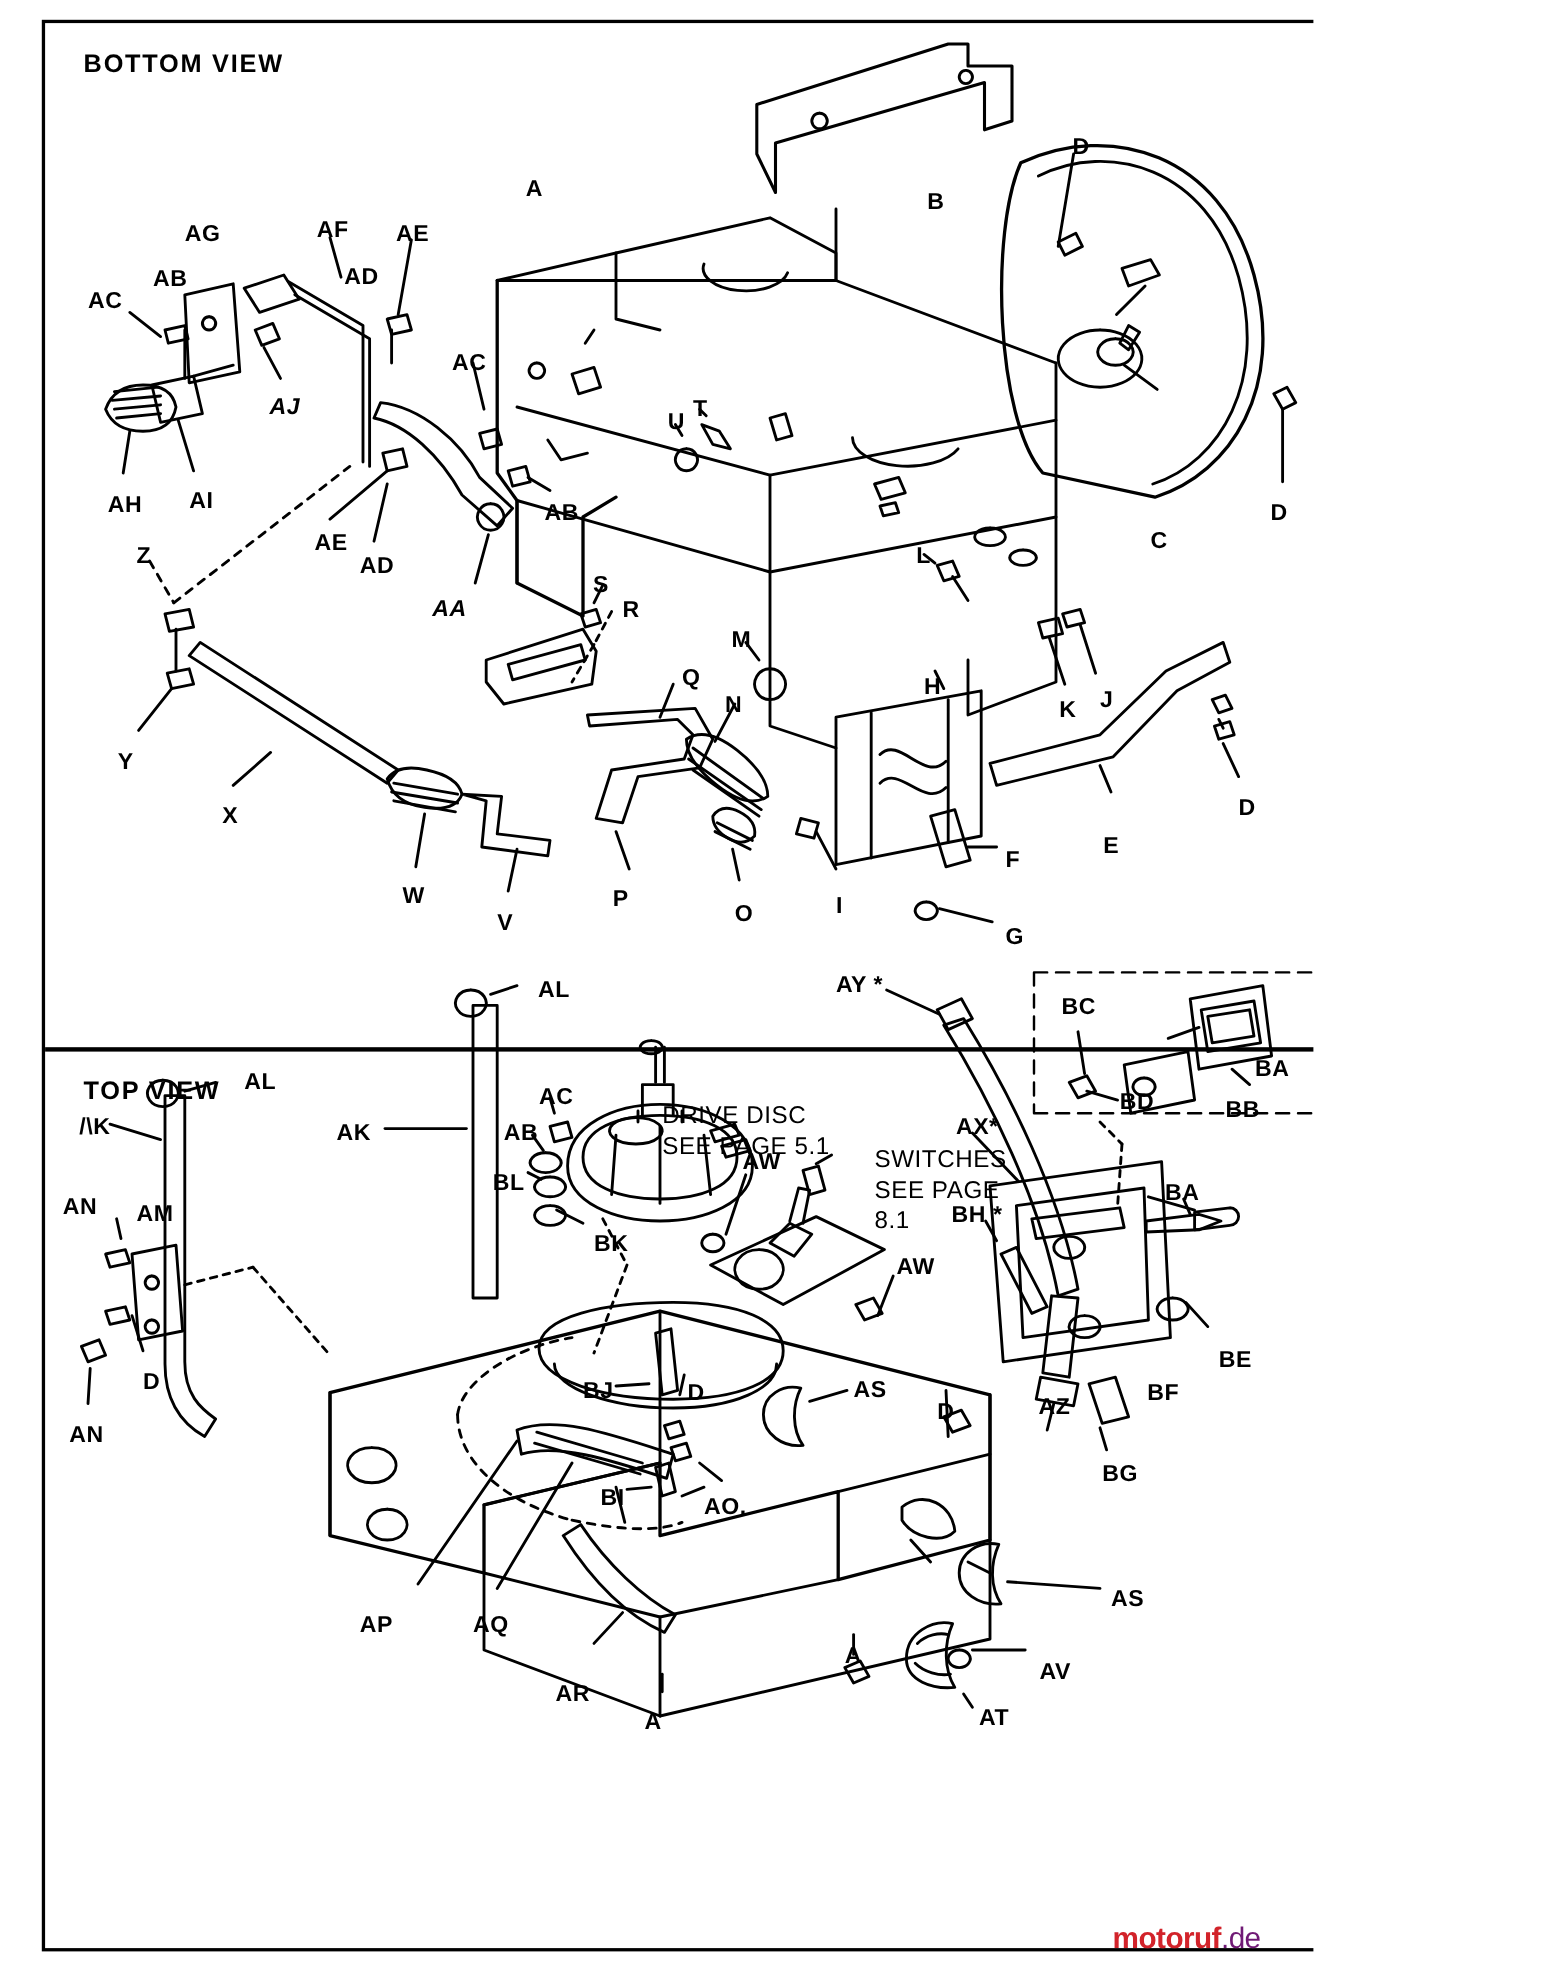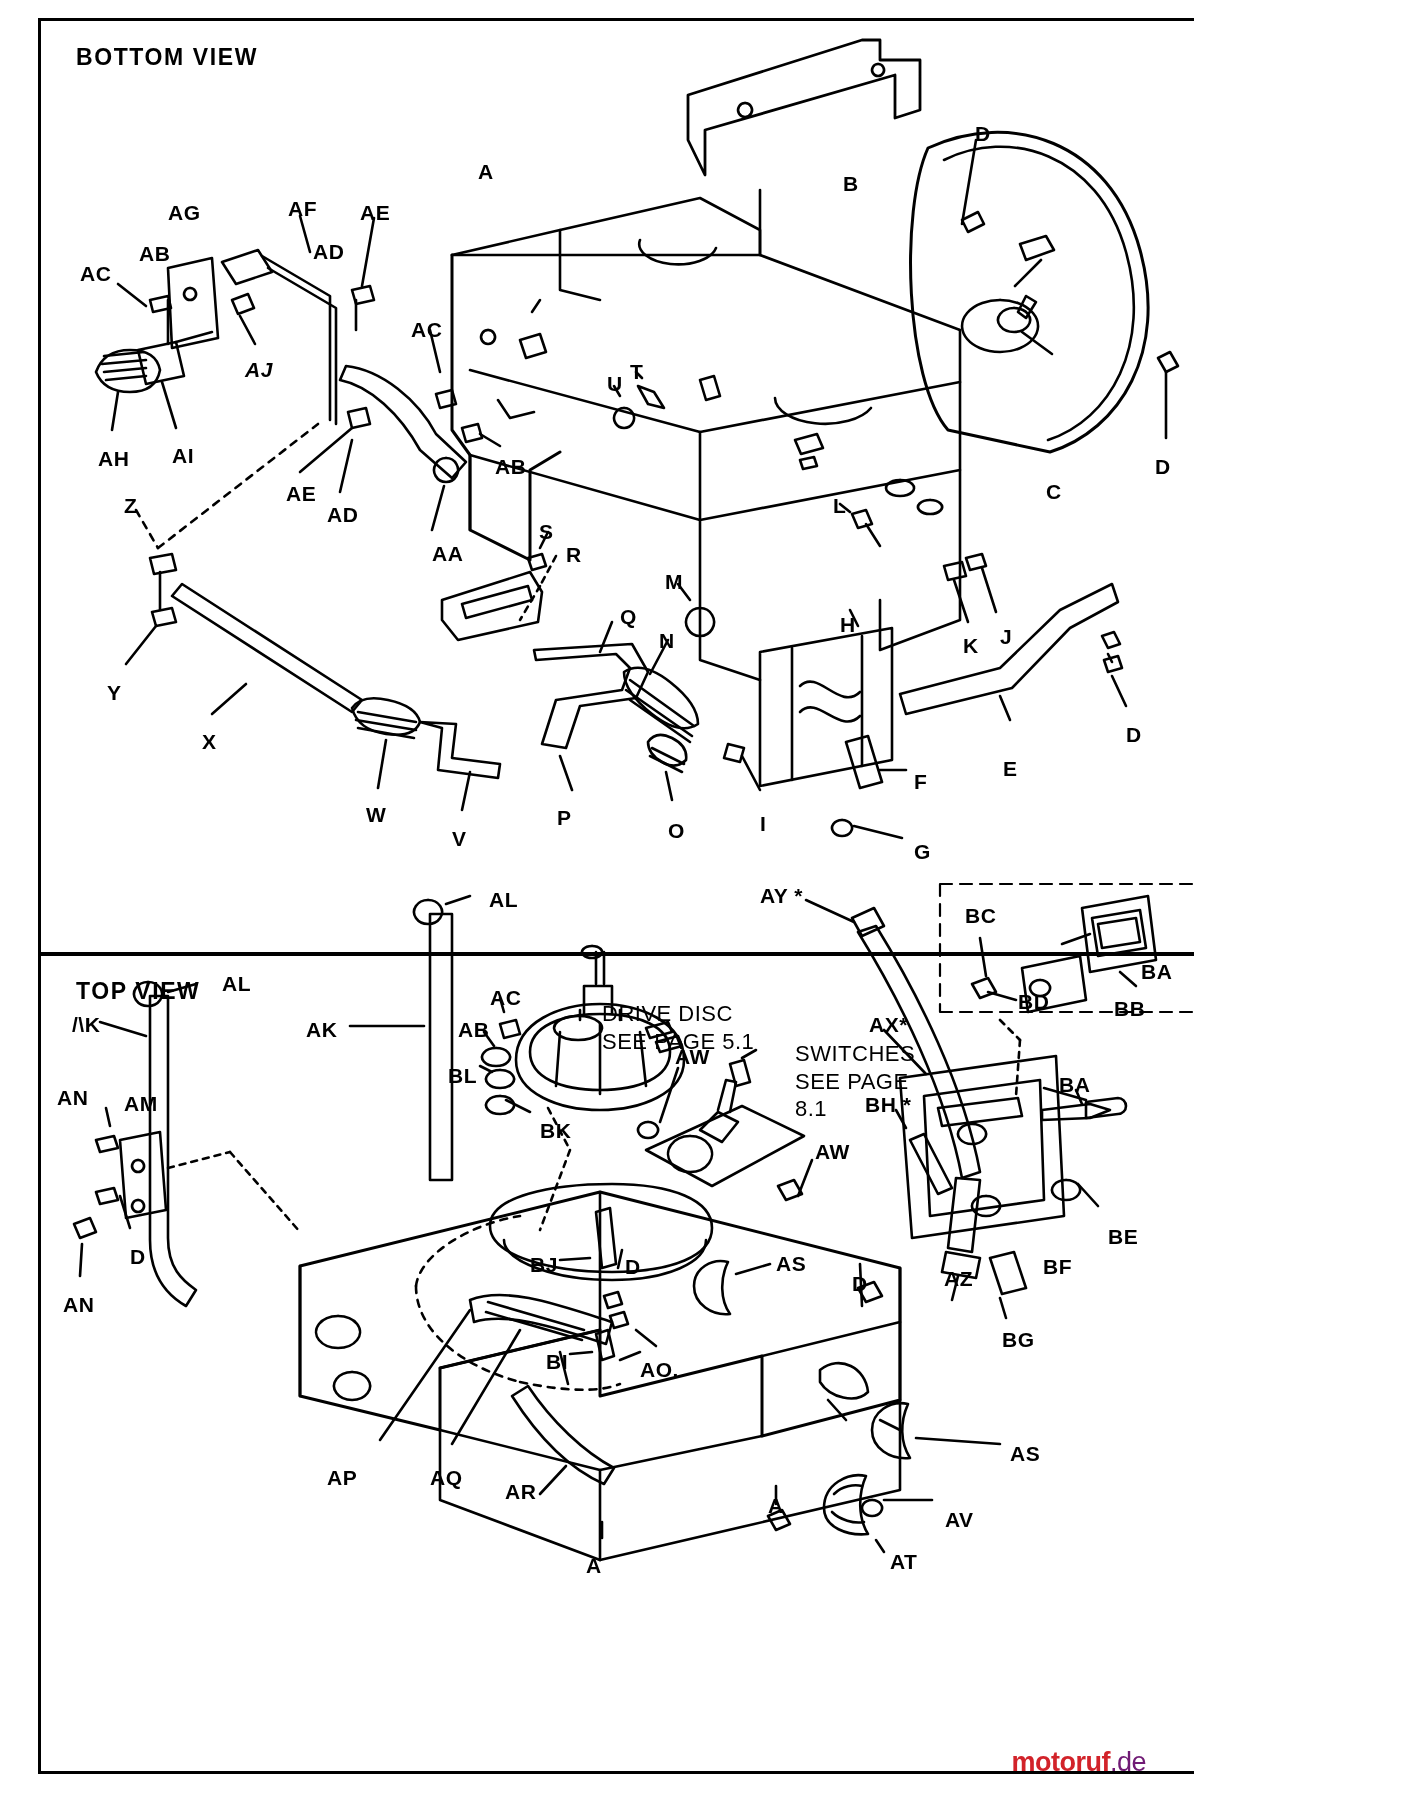--- a/index.html
+++ b/index.html
@@ -432,21 +432,21 @@
   <div class="lbl" style="left:139px; top:242px;">AB</div>
   <div class="lbl" style="left:313px; top:240px;">AD</div>
   <div class="lbl" style="left:80px; top:262px;">AC</div>
   <div class="lbl" style="left:411px; top:318px;">AC</div>
   <div class="lbl" style="left:245px; top:358px;font-style:italic;">AJ</div>
   <div class="lbl" style="left:98px; top:447px;">AH</div>
   <div class="lbl" style="left:172px; top:444px;">AI</div>
   <div class="lbl" style="left:286px; top:482px;">AE</div>
   <div class="lbl" style="left:327px; top:503px;">AD</div>
   <div class="lbl" style="left:495px; top:455px;">AB</div>
-  <div class="lbl" style="left:432px; top:542px;">AA</div>
+  <div class="lbl" style="left:393px; top:542px;font-style:italic;">AA</div>
   <div class="lbl" style="left:124px; top:494px;">Z</div>
   <div class="lbl" style="left:107px; top:681px;">Y</div>
   <div class="lbl" style="left:202px; top:730px;">X</div>
   <div class="lbl" style="left:366px; top:803px;">W</div>
   <div class="lbl" style="left:452px; top:827px;">V</div>
   <div class="lbl" style="left:557px; top:806px;">P</div>
   <div class="lbl" style="left:668px; top:819px;">O</div>
   <div class="lbl" style="left:760px; top:812px;">I</div>
   <div class="lbl" style="left:539px; top:520px;">S</div>
   <div class="lbl" style="left:566px; top:543px;">R</div>
@@ -491,21 +491,21 @@
   <div class="lbl" style="left:63px; top:1293px;">AN</div>
   <div class="lbl" style="left:130px; top:1245px;">D</div>
   <div class="lbl" style="left:530px; top:1253px;">BJ</div>
   <div class="lbl" style="left:625px; top:1255px;">D</div>
   <div class="lbl" style="left:776px; top:1252px;">AS</div>
   <div class="lbl" style="left:852px; top:1272px;">D</div>
   <div class="lbl" style="left:546px; top:1350px;">BI</div>
   <div class="lbl" style="left:640px; top:1358px;">AO.</div>
   <div class="lbl" style="left:327px; top:1466px;">AP</div>
   <div class="lbl" style="left:430px; top:1466px;">AQ</div>
-  <div class="lbl" style="left:505px; top:1480px;">AR</div>
+  <div class="lbl" style="left:505px; top:1528px;">AR</div>
   <div class="lbl" style="left:586px; top:1554px;">A</div>
   <div class="lbl" style="left:768px; top:1494px;">A</div>
   <div class="lbl" style="left:890px; top:1550px;">AT</div>
   <div class="lbl" style="left:945px; top:1508px;">AV</div>
   <div class="lbl" style="left:1010px; top:1442px;">AS</div>
 
   <div class="wm">
     <span class="a">motoruf</span><span class="b">.de</span>
   </div>
 

